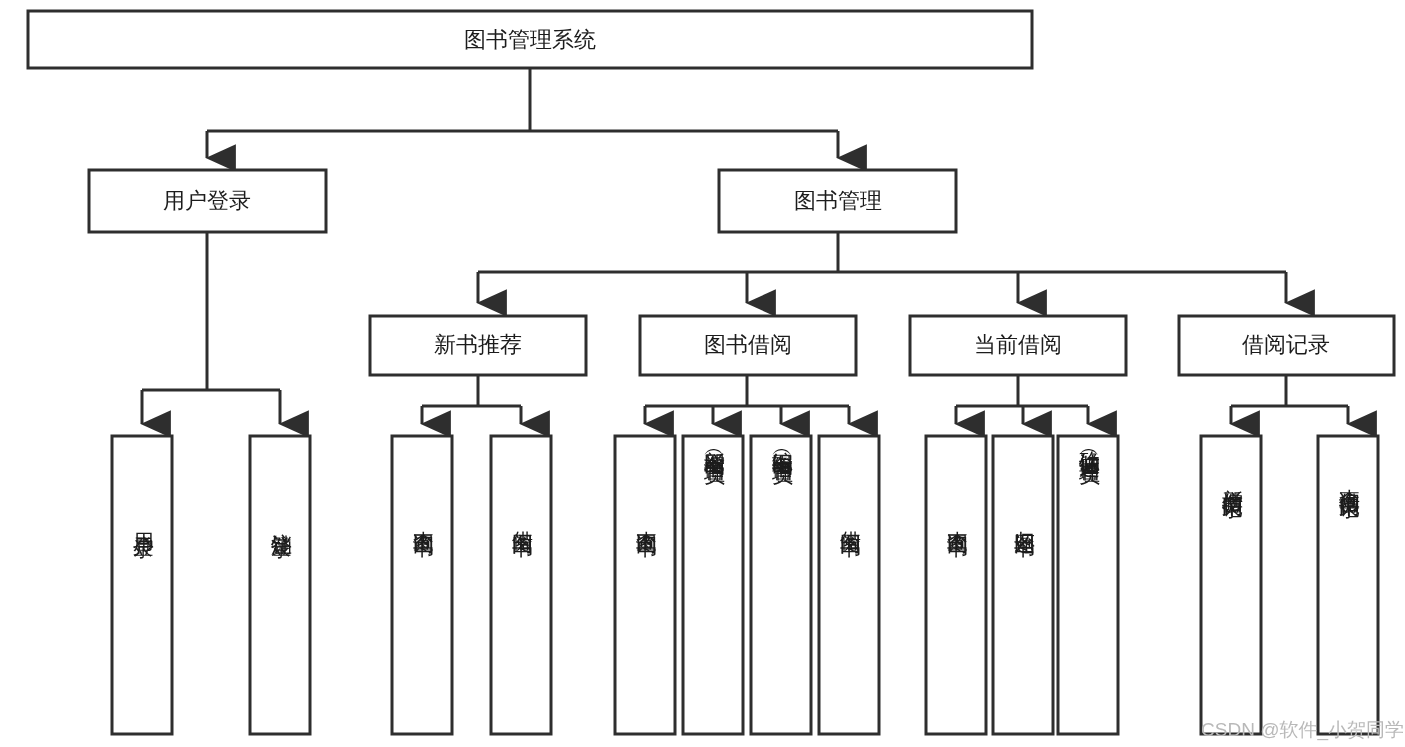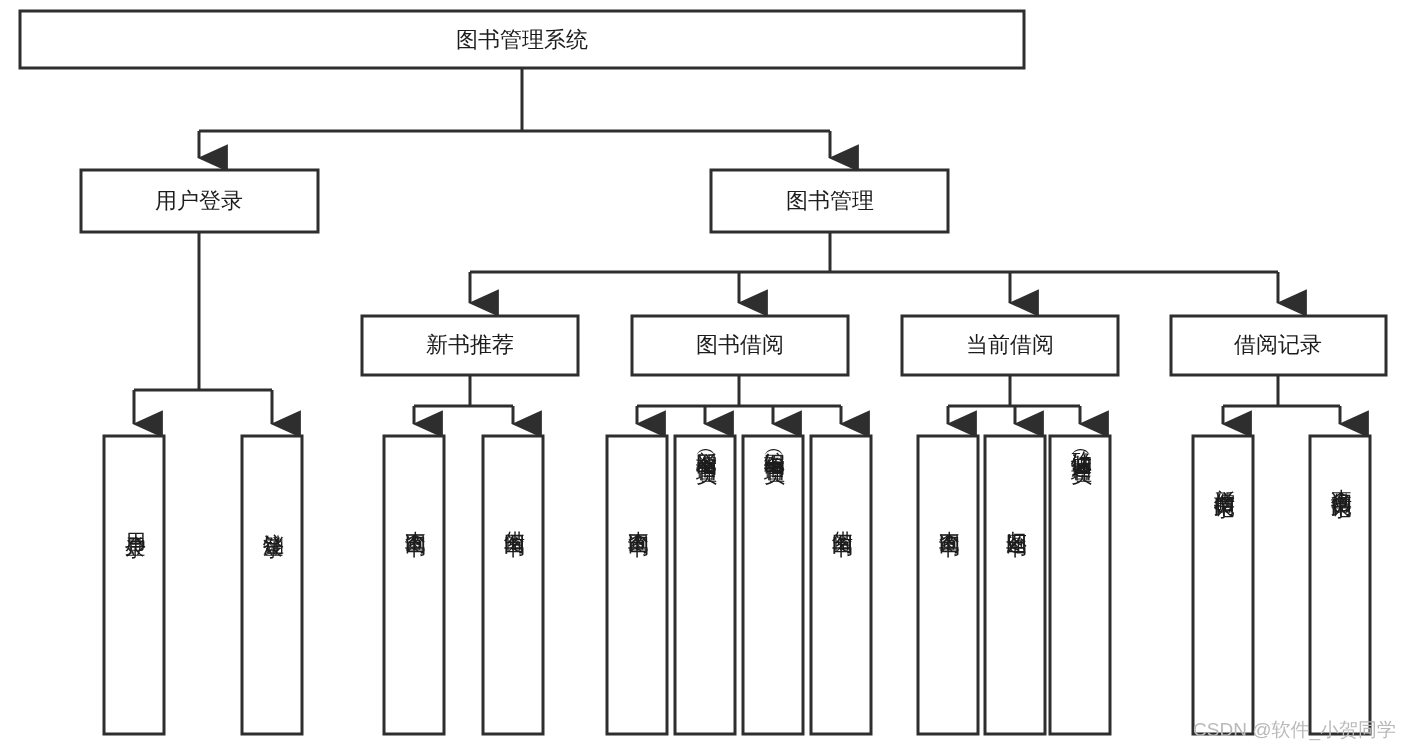--- a/index.html
+++ b/index.html
@@ -9,21 +9,21 @@
   }
   body {
     width: 1405px;
     height: 747px;
     font-family: "Liberation Sans", "DejaVu Sans", sans-serif;
     overflow: hidden;
     position: relative;
   }
   #diagram-root {
     position: absolute;
-    left: 0;
+    left: 8px;
     top: 0;
     width: 1397px;
     height: 747px;
   }
   svg.flow {
     display: block;
     width: 1405px;
     height: 747px;
   }
   .node-rect {

